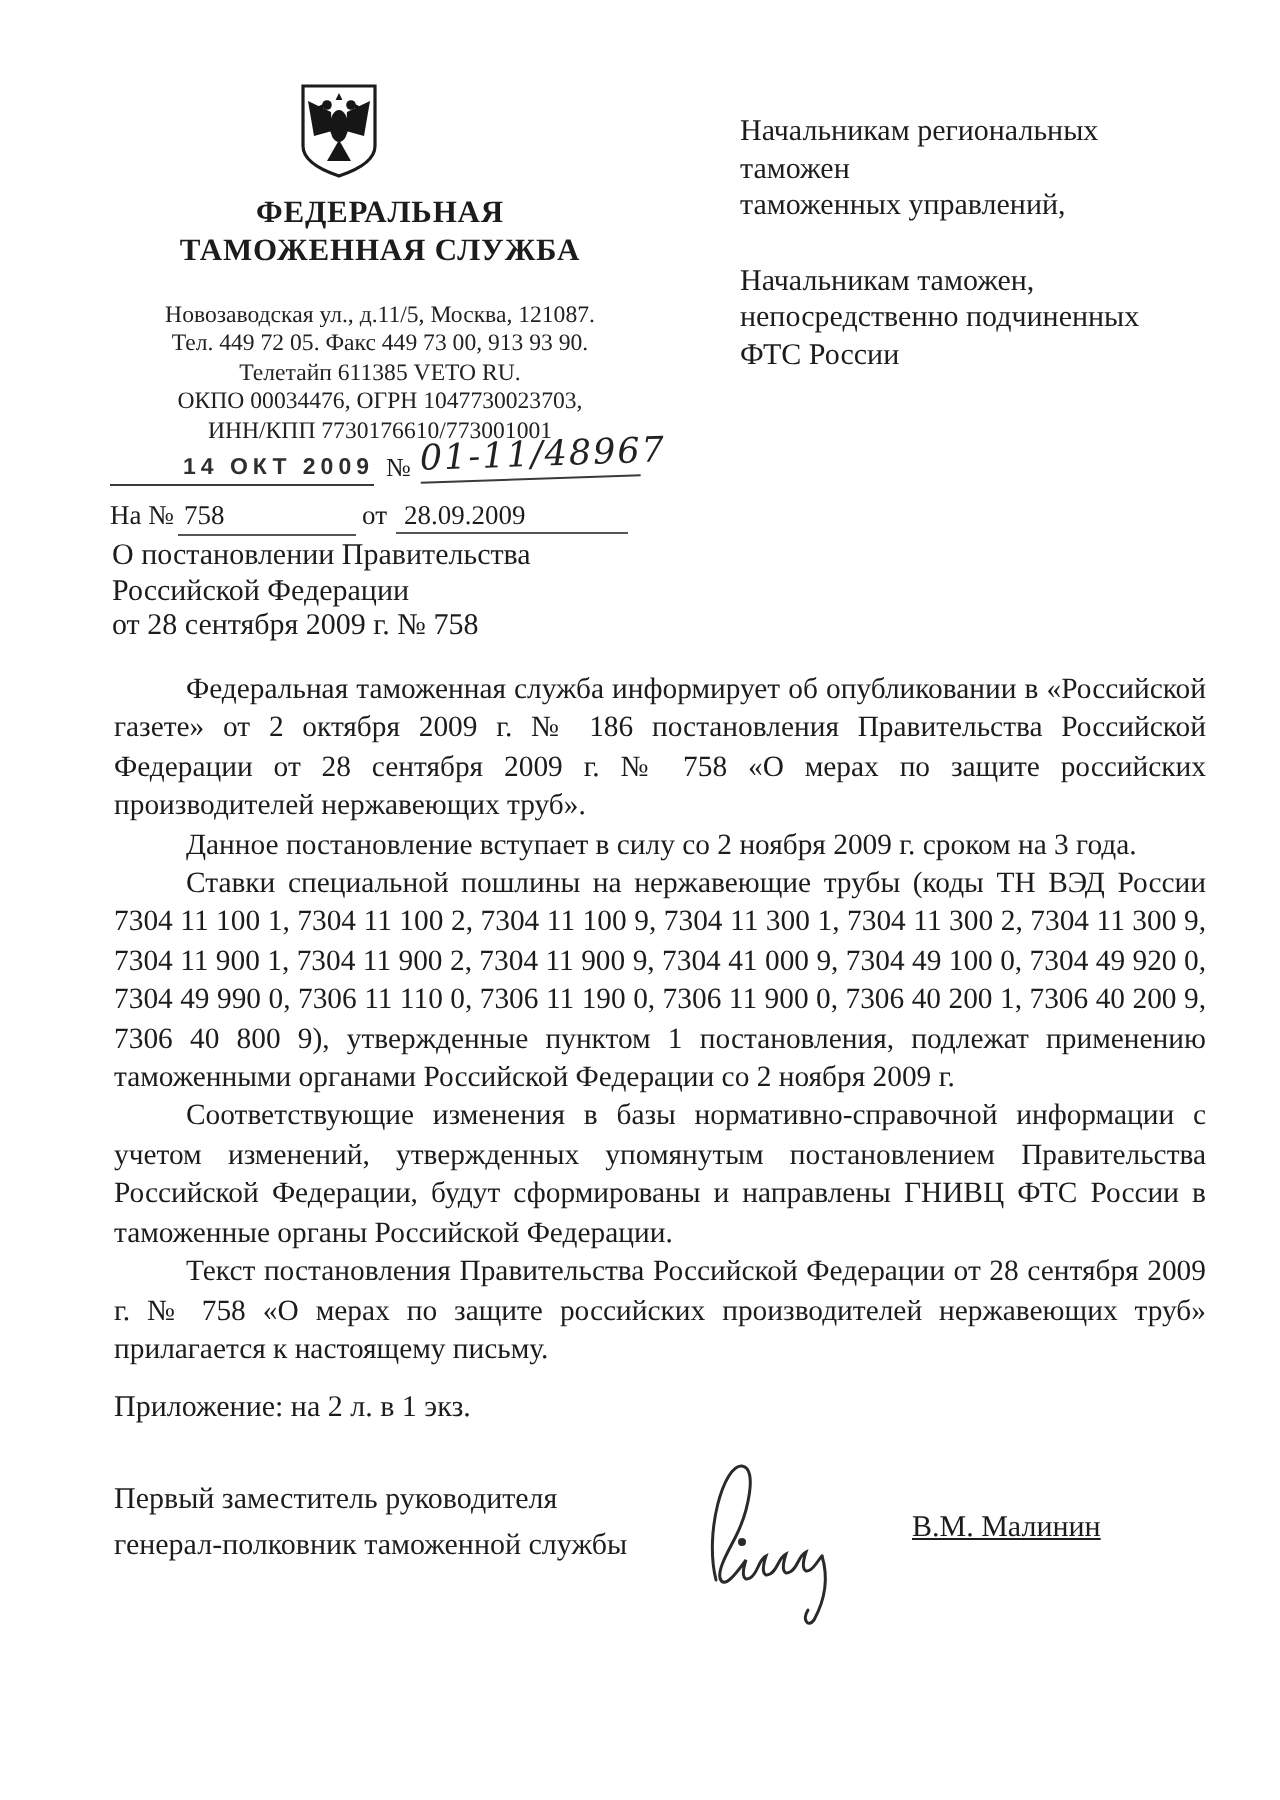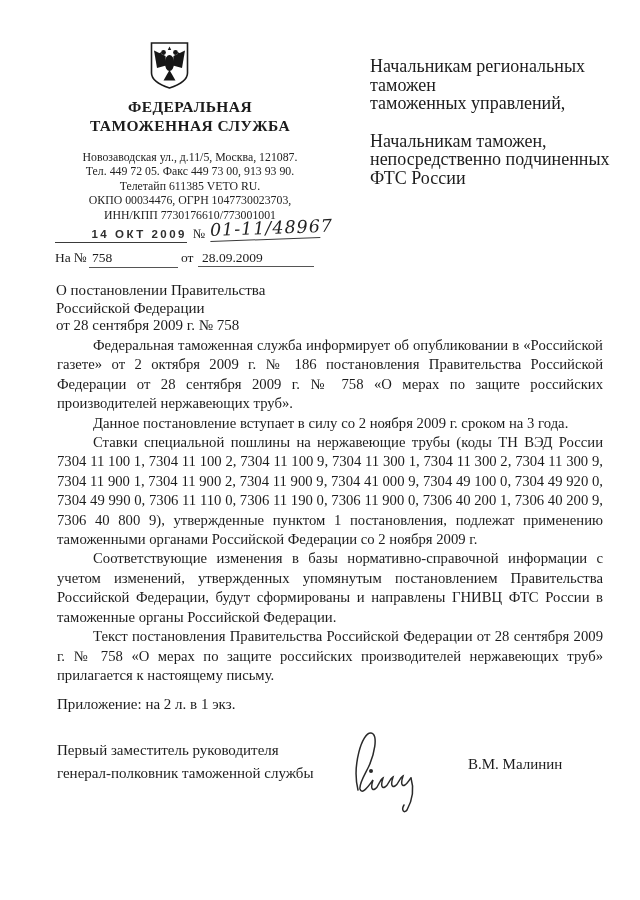--- a/index.html
+++ b/index.html
@@ -11,21 +11,21 @@
   .emblem { position:absolute; left:149px; top:41px; width:41px; height:50px; }
   .org-name {
     position:absolute; left:40px; top:97px; width:300px; text-align:center;
     font-weight:bold; font-size:15.5px; line-height:19px; letter-spacing:0.4px;
   }
   .address {
     position:absolute; left:30px; top:150px; width:320px; text-align:center;
     font-size:11.8px; line-height:14.4px; color:#222;
   }
   
-  .recipients { position:absolute; left:370px; top:57px; width:240px; font-size:18px; line-height:18.6px; }
+  .recipients { position:absolute; left:370px; top:57px; width:240px; font-size:15px; line-height:18.6px; }
   .recipients .gap { height:19px; }
   
   .ref1 { position:absolute; left:55px; top:226px; width:320px; height:26px; }
   .stamp-line {
     position:absolute; left:0; top:2px; width:132px; text-align:right;
     border-bottom:1.6px solid #3a3a3a; padding-bottom:2px;
     font-family:"Liberation Sans", sans-serif; font-size:11.5px; font-weight:bold;
     letter-spacing:2.5px; color:#2e2e2e; white-space:nowrap;
   }
   .no-sign { position:absolute; left:138px; top:0px; font-size:13px; }
@@ -34,32 +34,32 @@
     border-bottom:1.6px solid #3a3a3a; padding-bottom:1px;
     font-family:"DejaVu Serif", serif; font-style:italic; font-size:17.5px;
     transform:rotate(-2deg); letter-spacing:1px; color:#222; white-space:nowrap;
   }
   .ref2 { position:absolute; left:55px; top:250px; width:320px; height:20px; font-size:13.5px; }
   .ref2 .prefix { position:absolute; left:0; top:0; }
   .ref2 .u1 { position:absolute; left:34px; top:0; width:86px; border-bottom:1.3px solid #555; padding-left:3px; padding-bottom:1px; }
   .ref2 .from { position:absolute; left:126px; top:0; }
   .ref2 .u2 { position:absolute; left:143px; top:0; width:112px; border-bottom:1.3px solid #555; padding-left:4px; padding-bottom:0; }
   
-  .subject { position:absolute; left:56px; top:270px; width:300px; font-size:15px; line-height:17.7px;margin-top:12px; }
+  .subject { position:absolute; left:56px; top:270px; width:300px; font-size:15px; line-height:17.7px; }
   
   .body-text {
     position:absolute; left:57px; top:336px; width:546px;
     font-size:14.7px; line-height:19.4px; text-align:justify;
   }
   .body-text p { margin:0; text-indent:36px; }
   
   .attachment { position:absolute; left:57px; top:696px; font-size:15px; }
   .signoff { position:absolute; left:57px; top:739px; font-size:15px; line-height:22.5px; }
   .signature-svg { position:absolute; left:344px; top:720px; }
-  .signer { position:absolute; left:468px; top:756px; font-size:15px; }
+  .signer { position:absolute; left:456px; top:756px; font-size:15px;text-decoration:underline; }
 </style>
 </head>
 <body>
 
 <div class="page">
 
   <div class="emblem">
     <svg viewBox="0 0 41 50" width="41" height="50">
       <path d="M2.5,2 H38.5 V32 Q38.5,41 20.5,47 Q2.5,41 2.5,32 Z" fill="none" stroke="#1c1c1c" stroke-width="1.6"></path>
       <g fill="#161616">

